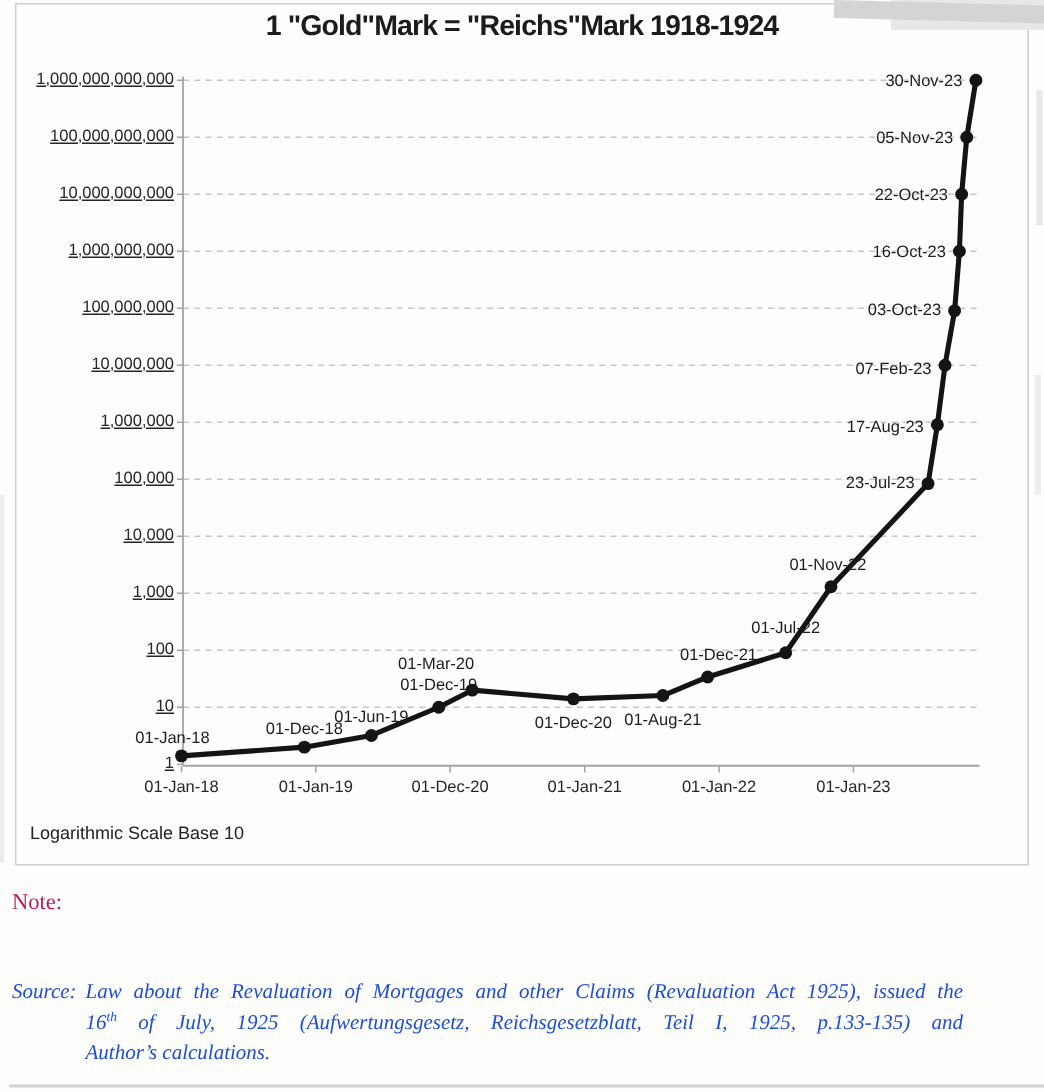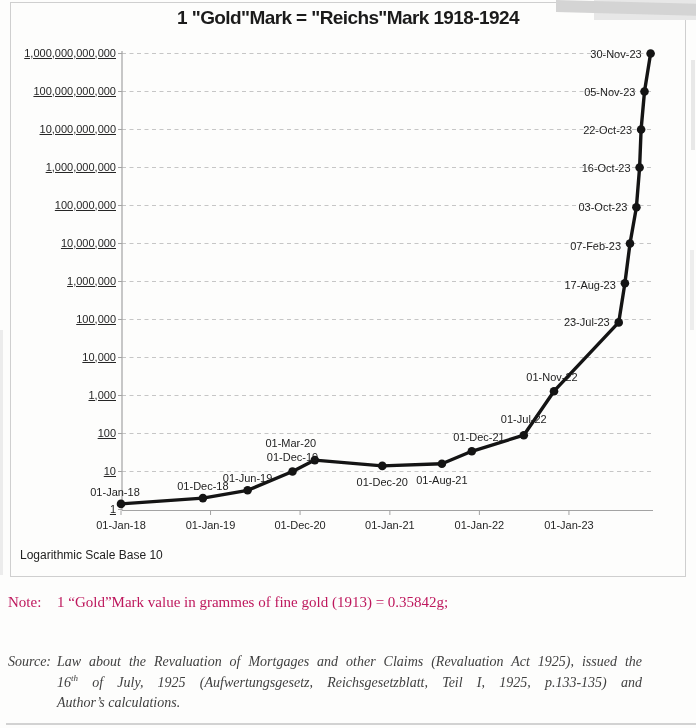--- a/index.html
+++ b/index.html
@@ -19,21 +19,21 @@
   .dlab{position:absolute;white-space:nowrap;
         font:11px "Liberation Sans",sans-serif;color:#1d1d1d;}
   .scale-label{position:absolute;left:20px;top:548px;
         font:12px "Liberation Sans",sans-serif;color:#222;}
   .note{position:absolute;left:8px;top:592px;width:680px;display:flex;
         font-family:"Liberation Serif",serif;font-size:15px;line-height:21px;color:#be185d;}
   .nh{width:49px;flex:none;}
   .nt{width:620px;}
   .source{position:absolute;left:8px;top:652px;width:680px;display:flex;
         font-family:"Liberation Serif",serif;font-style:italic;font-size:14px;
-        line-height:20.5px;color:#404040;}
+        line-height:20.5px;color:#1d4ed8;}
   .sh{width:49px;flex:none;}
   .st{width:585px;}
   .just{text-align:justify;text-align-last:justify;}
   sup{font-size:9px;line-height:0;}
   
   .art-tr1{position:absolute;left:594px;top:0;width:102px;height:20px;background:#e7e7e7;}
   .art-tr2{position:absolute;left:556px;top:0;width:140px;height:12px;background:#d4d4d4;
            transform:skewY(1.5deg);transform-origin:left top;}
   .art-bottom{position:absolute;left:6px;top:723px;width:690px;height:2px;background:#d2d2d2;}
   .art-left{position:absolute;left:0;top:330px;width:3px;height:245px;background:#ececec;}
@@ -142,21 +142,20 @@
       <div class="dlab" style="left: 632.06px; top: 129.5px; transform: translate(-100%, -50%);">22-Oct-23</div>
       <div class="dlab" style="left: 635.495px; top: 91.5px; transform: translate(-100%, -50%);">05-Nov-23</div>
       <div class="dlab" style="left: 641.627px; top: 53.5px; transform: translate(-100%, -50%);">30-Nov-23</div>
     </div>
 
   <div class="scale-label">Logarithmic Scale Base 10</div>
 
   <div class="note">
     <div class="nh">Note:</div>
     <div class="nt">
-      <div>1 “Gold”Mark value in grammes of fine gold (1913) = 0.35842g;</div>
     </div>
   </div>
 
   <div class="source">
     <div class="sh">Source:</div>
     <div class="st">
       <div class="just">Law about the Revaluation of Mortgages and other Claims (Revaluation Act 1925), issued the</div>
       <div class="just"><span>16</span><sup>th</sup><span> of July, 1925 (Aufwertungsgesetz, Reichsgesetzblatt, Teil I, 1925, p.133-135) and</span></div>
       <div>Author’s calculations.</div>
     </div>

